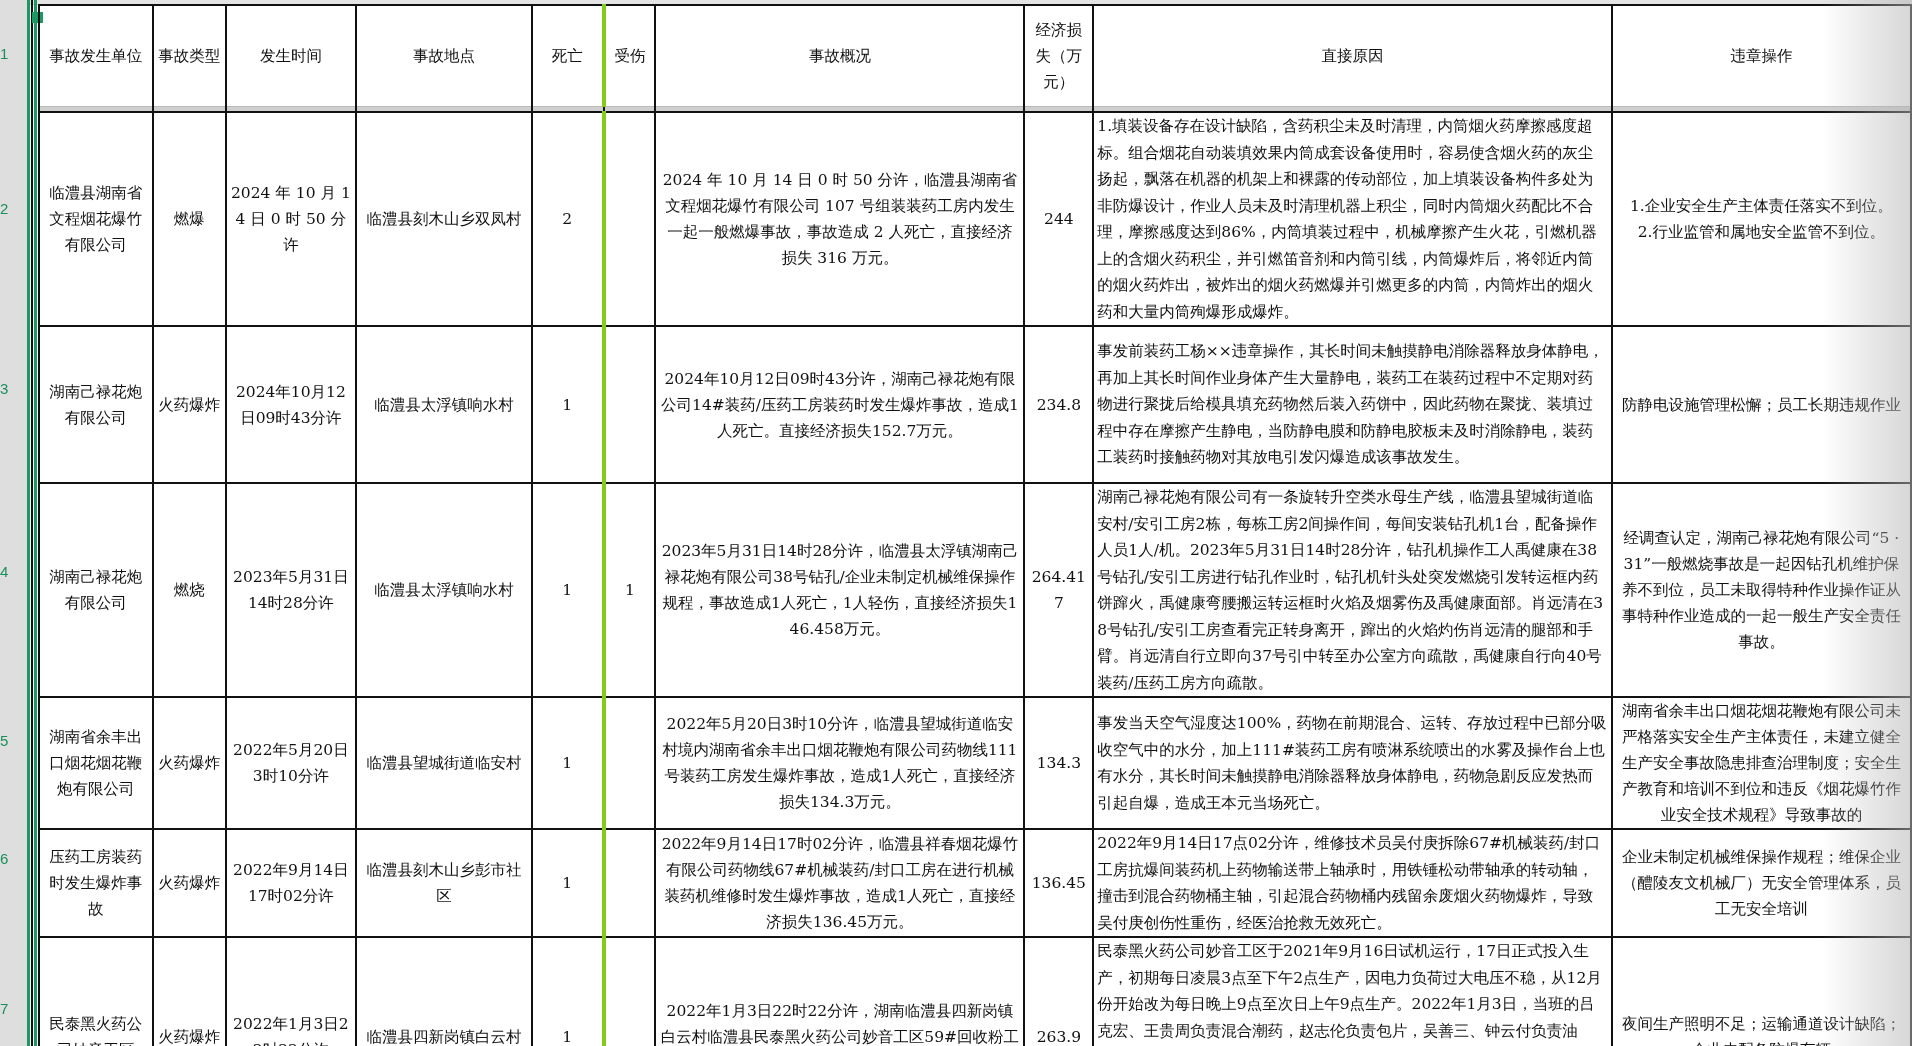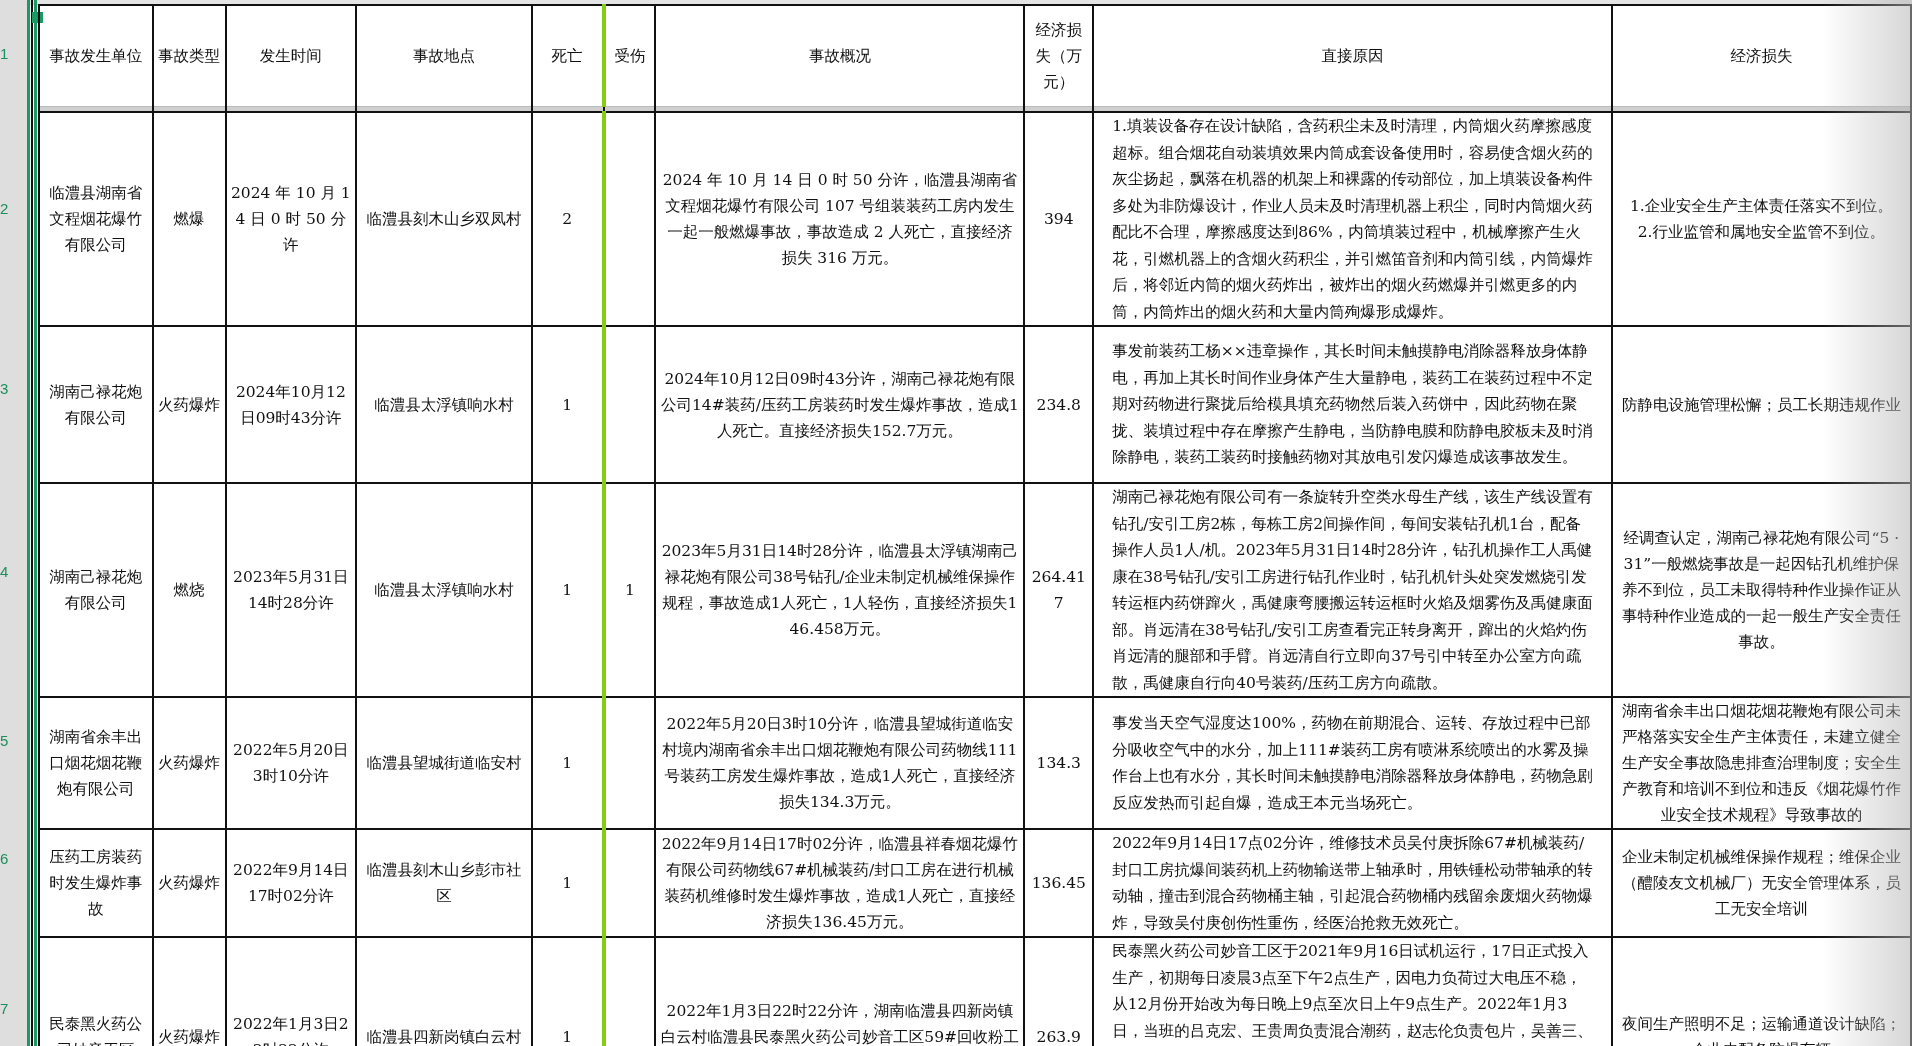--- a/index.html
+++ b/index.html
@@ -19,21 +19,21 @@
   .green-line { position:absolute; top:0; height:1046px; width:3px; background:#1a9a62; }
   .black-line { position:absolute; top:0; height:1046px; width:2px; background:#111; }
   .sel-handle { position:absolute; left:32px; top:12px; width:11px; height:11px; background:#1a9a62; }
   .grid { position:absolute; left:38px; top:4px; }
   table { border-collapse:collapse; table-layout:fixed; }
   td {
     border:2px solid #111; vertical-align:middle; text-align:center;
     font-size:15.5px; line-height:26px; padding:0 4px; overflow:hidden;
     word-break:break-all;
   }
-  td.left { text-align:left; line-height:26.5px; padding:0 18px; }
+  td.left { text-align:left; line-height:26.5px; padding:0 3px; }
   tr.hdr td { height:100px; border-bottom:none;margin-left:12px; }
   tr.sep td { height:4px; padding:0; background:#cfcfcf; border-top:1px solid #bbb; border-bottom:1px solid #bbb; border-left:2px solid #111; border-right:2px solid #111; line-height:0; }
   td.thick-l { border-left:4px solid #84cc16; }
   .shade { position:absolute; right:0; top:0; width:90px; height:1046px;
     background:linear-gradient(to right, rgba(255,255,255,0), rgba(180,180,180,0.55)); pointer-events:none; }
 </style>
 </head>
 <body>
 
 <div class="topstrip"></div>
@@ -71,21 +71,21 @@
         <tr class="hdr">
     <td>事故发生单位</td>
     <td>事故类型</td>
     <td>发生时间</td>
     <td>事故地点</td>
     <td>死亡</td>
     <td class="thick-l">受伤</td>
     <td>事故概况</td>
     <td>经济损失（万元）</td>
     <td>直接原因</td>
-    <td>经济损失</td>
+    <td>违章操作</td>
   </tr>
   <tr class="sep">
     <td></td>
           <td></td>
           <td></td>
           <td></td>
           <td></td>
           <td class="thick-l"></td>
           <td></td>
           <td></td>
@@ -94,21 +94,21 @@
   </tr>
 
   <tr style="height:201px">
     <td>临澧县湖南省文程烟花爆竹有限公司</td>
     <td>燃爆</td>
     <td>2024 年 10 月 14 日 0 时 50 分许</td>
     <td>临澧县刻木山乡双凤村</td>
     <td>2</td>
     <td class="thick-l"></td>
     <td>2024 年 10 月 14 日 0 时 50 分许，临澧县湖南省文程烟花爆竹有限公司 107 号组装装药工房内发生一起一般燃爆事故，事故造成 2 人死亡，直接经济损失 316 万元。</td>
-    <td>394</td>
+    <td>244</td>
     <td class="left">1.填装设备存在设计缺陷，含药积尘未及时清理，内筒烟火药摩擦感度超标。组合烟花自动装填效果内筒成套设备使用时，容易使含烟火药的灰尘扬起，飘落在机器的机架上和裸露的传动部位，加上填装设备构件多处为非防爆设计，作业人员未及时清理机器上积尘，同时内筒烟火药配比不合理，摩擦感度达到86%，内筒填装过程中，机械摩擦产生火花，引燃机器上的含烟火药积尘，并引燃笛音剂和内筒引线，内筒爆炸后，将邻近内筒的烟火药炸出，被炸出的烟火药燃爆并引燃更多的内筒，内筒炸出的烟火药和大量内筒殉爆形成爆炸。</td>
     <td style="white-space:pre-line">1.企业安全生产主体责任落实不到位。
 2.行业监管和属地安全监管不到位。</td>
   </tr>
 
   <tr style="height:157px">
     <td>湖南己禄花炮有限公司</td>
     <td>火药爆炸</td>
     <td>2024年10月12日09时43分许</td>
     <td>临澧县太浮镇响水村</td>
@@ -122,21 +122,21 @@
 
   <tr style="height:207px">
     <td>湖南己禄花炮有限公司</td>
     <td>燃烧</td>
     <td>2023年5月31日14时28分许</td>
     <td>临澧县太浮镇响水村</td>
     <td>1</td>
     <td class="thick-l">1</td>
     <td>2023年5月31日14时28分许，临澧县太浮镇湖南己禄花炮有限公司38号钻孔/企业未制定机械维保操作规程，事故造成1人死亡，1人轻伤，直接经济损失146.458万元。</td>
     <td>264.417</td>
-    <td class="left">湖南己禄花炮有限公司有一条旋转升空类水母生产线，该生产线设置有钻孔/安引工房2栋，每栋工房2间操作间，每间安装钻孔机1台，配备操作人员1人/机。2023年5月31日14时28分许，钻孔机操作工人禹健康在38号钻孔/安引工房进行钻孔作业时，钻孔机针头处突发燃烧引发转运框内药饼蹿火，禹健康弯腰搬运转运框时火焰及烟雾伤及禹健康面部。肖远清在38号钻孔/安引工房查看完正转身离开，蹿出的火焰灼伤肖远清的腿部和手臂。肖远清自行立即向37号引中转至办公室方向疏散，禹健康自行向40号装药/压药工房方向疏散。</td>
+    <td class="left">湖南己禄花炮有限公司有一条旋转升空类水母生产线，临澧县望城街道临安村/安引工房2栋，每栋工房2间操作间，每间安装钻孔机1台，配备操作人员1人/机。2023年5月31日14时28分许，钻孔机操作工人禹健康在38号钻孔/安引工房进行钻孔作业时，钻孔机针头处突发燃烧引发转运框内药饼蹿火，禹健康弯腰搬运转运框时火焰及烟雾伤及禹健康面部。肖远清在38号钻孔/安引工房查看完正转身离开，蹿出的火焰灼伤肖远清的腿部和手臂。肖远清自行立即向37号引中转至办公室方向疏散，禹健康自行向40号装药/压药工房方向疏散。</td>
     <td>经调查认定，湖南己禄花炮有限公司“5 · 31”一般燃烧事故是一起因钻孔机维护保养不到位，员工未取得特种作业操作证从事特种作业造成的一起一般生产安全责任事故。</td>
   </tr>
 
   <tr style="height:130px">
     <td>湖南省余丰出口烟花烟花鞭炮有限公司</td>
     <td>火药爆炸</td>
     <td>2022年5月20日3时10分许</td>
     <td>临澧县望城街道临安村</td>
     <td>1</td>
     <td class="thick-l"></td>

